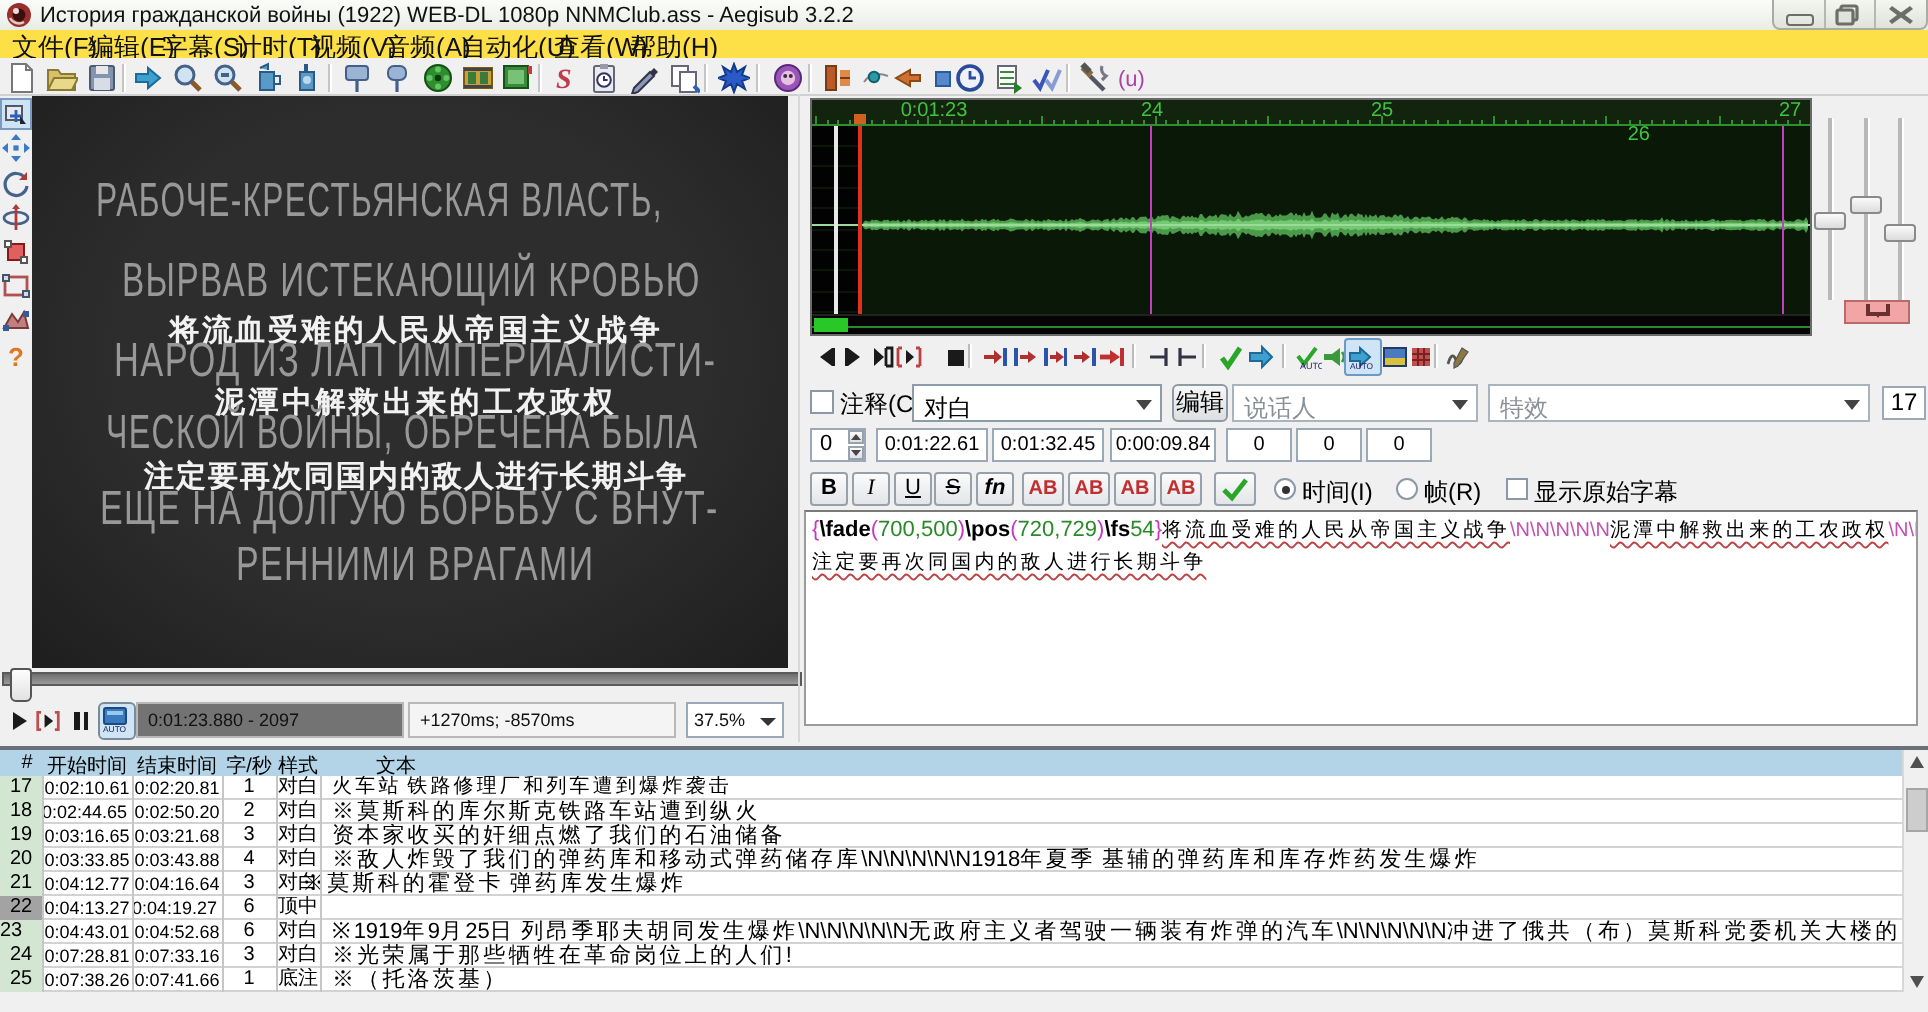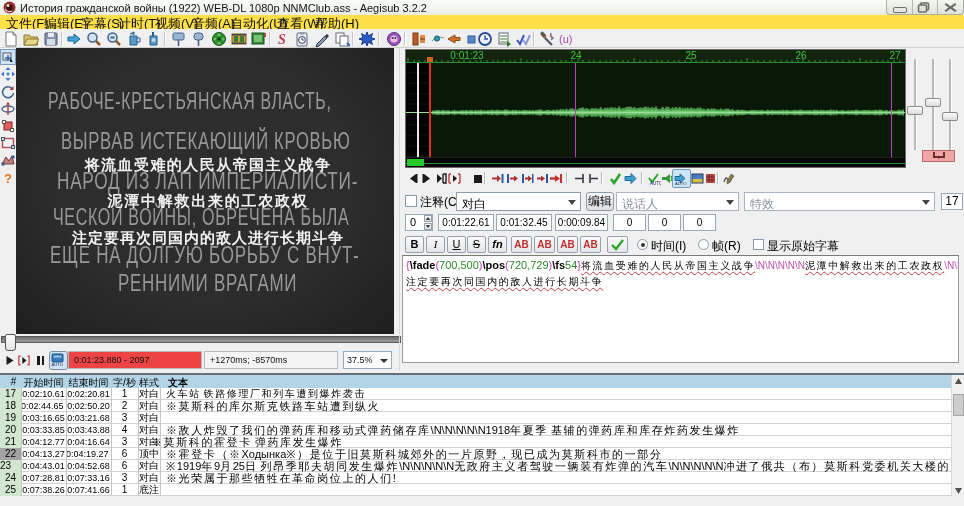--- a/index.html
+++ b/index.html
@@ -255,34 +255,34 @@
         <path d="M5 2 L10 6 L5 10z" fill="#1a1a1a"></path>
       </svg>
       <div class="abs" style="left:37px;top:356px;width:2.5px;height:9px;background:#1a1a1a"></div>
       <div class="abs" style="left:41.5px;top:356px;width:2.5px;height:9px;background:#1a1a1a"></div>
       <div class="abs" style="left:49px;top:351px;width:17px;height:17px;background:#cfe4f4;border:1px solid #7a8a98;border-radius:3px"></div>
       <svg class="abs" style="left:51px;top:353px" width="13" height="13" viewBox="0 0 13 13">
         <rect x="1" y="1" width="11" height="8" rx="1" fill="#3a7ac0" stroke="#1a4a80"></rect>
         <rect x="2.5" y="2.5" width="8" height="2" fill="#9ac8ea"></rect>
         <text x="0.5" y="12.8" font-size="4.2" fill="#226" font-family="Liberation Sans">AUTO</text>
       </svg>
-      <div class="abs" style="left:68px;top:351px;width:134px;height:18px;background:#ef4444;border:1px solid #b8b8b8;box-sizing:border-box;font-size:9px;color:#111;line-height:16px;padding-left:5px">0:01:23.880 - 2097</div>
+      <div class="abs" style="left:68px;top:351px;width:134px;height:18px;background:#737373;border:1px solid #b8b8b8;box-sizing:border-box;font-size:9px;color:#111;line-height:16px;padding-left:5px">0:01:23.880 - 2097</div>
       <div class="abs" style="left:204px;top:351px;width:134px;height:18px;background:#f4f4f4;border:1px solid #b8b8b8;box-sizing:border-box;font-size:9px;color:#111;line-height:16px;padding-left:5px">+1270ms; -8570ms</div>
       <div class="abs" style="left:343px;top:351px;width:49px;height:18px;background:#fff;border:1px solid #9aa8b8;box-sizing:border-box;font-size:9px;color:#111;line-height:16px;padding-left:3px">37.5%<span style="position:absolute;right:3px;top:7px;width:0;height:0;border-left:4px solid transparent;border-right:4px solid transparent;border-top:4px solid #333"></span></div>
       <div class="abs" style="left:399px;top:47px;width:1px;height:324px;background:#d8d8d8"></div>
     </div>
 
 <div id="audio">
       <div class="abs" style="left:405px;top:49px;width:501px;height:119px;border:1px solid #6a6a6a;background:#0a1907;box-sizing:border-box;overflow:hidden">
         <div class="abs" style="left:0;top:13px;width:23px;height:94px;background:#020202"></div>
         <div class="abs" style="left:0;top:0;width:499px;height:13px;background:#12240d;color:#3ec43e;font-size:10px">
           <span class="abs" style="left:37px;top:0px;width:48px;text-align:center">0:01:23</span>
           <span class="abs" style="left:146px;top:0px;width:48px;text-align:center">24</span>
           <span class="abs" style="left:261px;top:0px;width:48px;text-align:center">25</span>
-          <span class="abs" style="left:371px;top:0px;width:48px;text-align:center">26</span>
+          <span class="abs" style="left:371px;top:12px;width:48px;text-align:right">26</span>
           <span class="abs" style="left:465px;top:0px;width:48px;text-align:center">27</span>
         </div>
         <div class="abs" style="left:0;top:12px;width:499px;height:1px;background:#2f8f2f"></div>
         <svg class="abs" style="left:0;top:0" width="499" height="13">
           <path d="M2 8 v5 M8 10 v3 M13 10 v3 M19 10 v3 M25 10 v3 M30 10 v3 M36 10 v3 M42 10 v3 M47 10 v3 M53 10 v3 M58 8 v5 M64 10 v3 M70 10 v3 M75 10 v3 M81 10 v3 M87 10 v3 M92 10 v3 M98 10 v3 M104 10 v3 M109 10 v3 M115 8 v5 M121 10 v3 M126 10 v3 M132 10 v3 M138 10 v3 M143 10 v3 M149 10 v3 M155 10 v3 M160 10 v3 M166 10 v3 M172 8 v5 M177 10 v3 M183 10 v3 M188 10 v3 M194 10 v3 M200 10 v3 M205 10 v3 M211 10 v3 M217 10 v3 M222 10 v3 M228 8 v5 M234 10 v3 M239 10 v3 M245 10 v3 M251 10 v3 M256 10 v3 M262 10 v3 M268 10 v3 M273 10 v3 M279 10 v3 M285 8 v5 M290 10 v3 M296 10 v3 M301 10 v3 M307 10 v3 M313 10 v3 M318 10 v3 M324 10 v3 M330 10 v3 M335 10 v3 M341 8 v5 M347 10 v3 M352 10 v3 M358 10 v3 M364 10 v3 M369 10 v3 M375 10 v3 M381 10 v3 M386 10 v3 M392 10 v3 M397 8 v5 M403 10 v3 M409 10 v3 M414 10 v3 M420 10 v3 M426 10 v3 M431 10 v3 M437 10 v3 M443 10 v3 M448 10 v3 M454 8 v5 M460 10 v3 M465 10 v3 M471 10 v3 M477 10 v3 M482 10 v3 M488 10 v3 M494 10 v3" stroke="#2f8f2f" stroke-width="1"></path>
         </svg>
         <svg class="abs" style="left:0;top:0" width="499" height="118">
           <path d="M0 23 h499 M0 33 h499 M0 44 h499 M0 54 h499 M0 65 h499 M0 75 h499 M0 85 h499 M0 96 h499 M0 106 h499" stroke="#0a1706" stroke-width="1"></path>
         </svg>
         <svg class="abs" style="left:0;top:0" width="499" height="118">
@@ -461,21 +461,21 @@
     </div>
 
 <div id="grid">
       <div class="abs" style="left:0;top:373px;width:964px;height:2px;background:#687078"></div>
       <div class="abs" style="left:0;top:375px;width:964px;height:13px;background:#b2d4e6;border-bottom:1px solid #90b4c8;box-sizing:content-box">
         <span class="gh" style="left:3px;width:21px;top:1px;font-weight:normal">#</span>
         <span class="gh" style="left:21px;width:45px;top:1px;font-weight:normal">开始时间</span>
         <span class="gh" style="left:66px;width:45px;top:1px;font-weight:normal">结束时间</span>
         <span class="gh" style="left:111px;width:27px;top:1px;font-weight:normal">字/秒</span>
         <span class="gh" style="left:138px;width:22px;top:1px;font-weight:normal">样式</span>
-        <span class="gh" style="left:168px;width:40px;top:1px;text-align:left;font-weight:bold">文本</span>
+        <span class="gh" style="left:168px;width:40px;top:1px;text-align:right;font-weight:normal">文本</span>
       </div>
       <div class="abs" style="left:0;top:388px;width:951px;height:108px;background:#fff">
         <div class="abs" style="left:0;top:0px;width:951px;height:12px;border-bottom:1px solid #d2d2d2;box-sizing:border-box">
           <span class="gc" style="left:0;top:0;width:21px;height:12px;background:#d2e6d2;text-align:center">17</span>
           <span class="gc" style="left:21px;top:0;width:45px;text-align:center;font-size:9px">0:02:10.61</span>
           <span class="gc" style="left:66px;top:0;width:45px;text-align:center;font-size:9px">0:02:20.81</span>
           <span class="gc" style="left:111px;top:0;width:27px;text-align:center">1</span>
           <span class="gc" style="left:138px;top:0;width:22px;text-align:center">对白</span>
           <span class="gc" style="left:166px;top:0;width:784px;font-size:10px;letter-spacing:1.6px">火车站<span style="letter-spacing:0"> </span>铁路修理厂和列车遭到爆炸袭击</span>
         </div>
@@ -486,20 +486,21 @@
           <span class="gc" style="left:111px;top:0;width:27px;text-align:center">2</span>
           <span class="gc" style="left:138px;top:0;width:22px;text-align:center">对白</span>
           <span class="gc" style="left:166px;top:0;width:784px;font-size:11px;letter-spacing:1.6px">※莫斯科的库尔斯克铁路车站遭到纵火</span>
         </div>
         <div class="abs" style="left:0;top:24px;width:951px;height:12px;border-bottom:1px solid #d2d2d2;box-sizing:border-box">
           <span class="gc" style="left:0;top:0;width:21px;height:12px;background:#d2e6d2;text-align:center">19</span>
           <span class="gc" style="left:21px;top:0;width:45px;text-align:center;font-size:9px">0:03:16.65</span>
           <span class="gc" style="left:66px;top:0;width:45px;text-align:center;font-size:9px">0:03:21.68</span>
           <span class="gc" style="left:111px;top:0;width:27px;text-align:center">3</span>
           <span class="gc" style="left:138px;top:0;width:22px;text-align:center">对白</span>
+          <span class="gc" style="left:166px;top:0;width:784px;font-size:11px;letter-spacing:1.6px">资本家收买的奸细点燃了我们的石油储备</span>
         </div>
         <div class="abs" style="left:0;top:36px;width:951px;height:12px;border-bottom:1px solid #d2d2d2;box-sizing:border-box">
           <span class="gc" style="left:0;top:0;width:21px;height:12px;background:#d2e6d2;text-align:center">20</span>
           <span class="gc" style="left:21px;top:0;width:45px;text-align:center;font-size:9px">0:03:33.85</span>
           <span class="gc" style="left:66px;top:0;width:45px;text-align:center;font-size:9px">0:03:43.88</span>
           <span class="gc" style="left:111px;top:0;width:27px;text-align:center">4</span>
           <span class="gc" style="left:138px;top:0;width:22px;text-align:center">对白</span>
           <span class="gc" style="left:166px;top:0;width:784px;font-size:11px;letter-spacing:1.6px">※敌人炸毁了我们的弹药库和移动式弹药储存库<span style="letter-spacing:0">\N\N\N\N\N1918</span>年夏季<span style="letter-spacing:0"> </span>基辅的弹药库和库存炸药发生爆炸</span>
         </div>
         <div class="abs" style="left:0;top:48px;width:951px;height:12px;border-bottom:1px solid #d2d2d2;box-sizing:border-box">
@@ -509,21 +510,20 @@
           <span class="gc" style="left:111px;top:0;width:27px;text-align:center">3</span>
           <span class="gc" style="left:138px;top:0;width:22px;text-align:center">对白</span>
           <span class="gc" style="left:151px;top:0;width:784px;font-size:11px;letter-spacing:1.6px">※莫斯科的霍登卡<span style="letter-spacing:0"> </span>弹药库发生爆炸</span>
         </div>
         <div class="abs" style="left:0;top:60px;width:951px;height:12px;border-bottom:1px solid #d2d2d2;box-sizing:border-box">
           <span class="gc" style="left:0;top:0;width:21px;height:12px;background:#a3a3a3;text-align:center">22</span>
           <span class="gc" style="left:21px;top:0;width:45px;text-align:center;font-size:9px">0:04:13.27</span>
           <span class="gc" style="left:66px;top:0;width:45px;font-size:9px">0:04:19.27</span>
           <span class="gc" style="left:111px;top:0;width:27px;text-align:center">6</span>
           <span class="gc" style="left:138px;top:0;width:22px;text-align:center">顶中</span>
-          <span class="gc" style="left:166px;top:0;width:784px;font-size:11px;letter-spacing:1.6px">※霍登卡（※<span style="letter-spacing:0">Ходынка</span>※）是位于旧莫斯科城郊外的一片原野，现已成为莫斯科市的一部分</span>
         </div>
         <div class="abs" style="left:0;top:72px;width:951px;height:12px;border-bottom:1px solid #d2d2d2;box-sizing:border-box">
           <span class="gc" style="left:0;top:0;width:21px;height:12px;background:#d2e6d2;">23</span>
           <span class="gc" style="left:21px;top:0;width:45px;text-align:center;font-size:9px">0:04:43.01</span>
           <span class="gc" style="left:66px;top:0;width:45px;text-align:center;font-size:9px">0:04:52.68</span>
           <span class="gc" style="left:111px;top:0;width:27px;text-align:center">6</span>
           <span class="gc" style="left:138px;top:0;width:22px;text-align:center">对白</span>
           <span class="gc" style="left:166px;top:0;width:784px;font-size:11px;letter-spacing:1.6px">※<span style="letter-spacing:0">1919</span>年<span style="letter-spacing:0">9</span>月<span style="letter-spacing:0">25</span>日<span style="letter-spacing:0"> </span>列昂季耶夫胡同发生爆炸<span style="letter-spacing:0">\N\N\N\N\N</span>无政府主义者驾驶一辆装有炸弹的汽车<span style="letter-spacing:0">\N\N\N\N\N</span>冲进了俄共（布）莫斯科党委机关大楼的大厅</span>
         </div>
         <div class="abs" style="left:0;top:84px;width:951px;height:12px;border-bottom:1px solid #d2d2d2;box-sizing:border-box">
@@ -533,20 +533,21 @@
           <span class="gc" style="left:111px;top:0;width:27px;text-align:center">3</span>
           <span class="gc" style="left:138px;top:0;width:22px;text-align:center">对白</span>
           <span class="gc" style="left:166px;top:0;width:784px;font-size:11px;letter-spacing:1.6px">※光荣属于那些牺牲在革命岗位上的人们<span style="letter-spacing:0">!</span></span>
         </div>
         <div class="abs" style="left:0;top:96px;width:951px;height:12px;border-bottom:1px solid #d2d2d2;box-sizing:border-box">
           <span class="gc" style="left:0;top:0;width:21px;height:12px;background:#d2e6d2;text-align:center">25</span>
           <span class="gc" style="left:21px;top:0;width:45px;text-align:center;font-size:9px">0:07:38.26</span>
           <span class="gc" style="left:66px;top:0;width:45px;text-align:center;font-size:9px">0:07:41.66</span>
           <span class="gc" style="left:111px;top:0;width:27px;text-align:center">1</span>
           <span class="gc" style="left:138px;top:0;width:22px;text-align:center">底注</span>
+          <span class="gc" style="left:166px;top:0;width:784px;font-size:11px;letter-spacing:1.6px">※（托洛茨基）</span>
         </div>
         <div class="gl" style="left:21px;top:0;height:108px"></div>
         <div class="gl" style="left:66px;top:0;height:108px"></div>
         <div class="gl" style="left:111px;top:0;height:108px"></div>
         <div class="gl" style="left:138px;top:0;height:108px"></div>
         <div class="gl" style="left:160px;top:0;height:108px"></div>
       </div>
       <div class="abs" style="left:951px;top:375px;width:13px;height:121px;background:#f0f0f0;border-left:1px solid #d8d8d8">
         <svg style="position:absolute;left:3px;top:3px" width="7" height="6">
           <path d="M3.5 0 L7 6 H0z" fill="#505050"></path>

